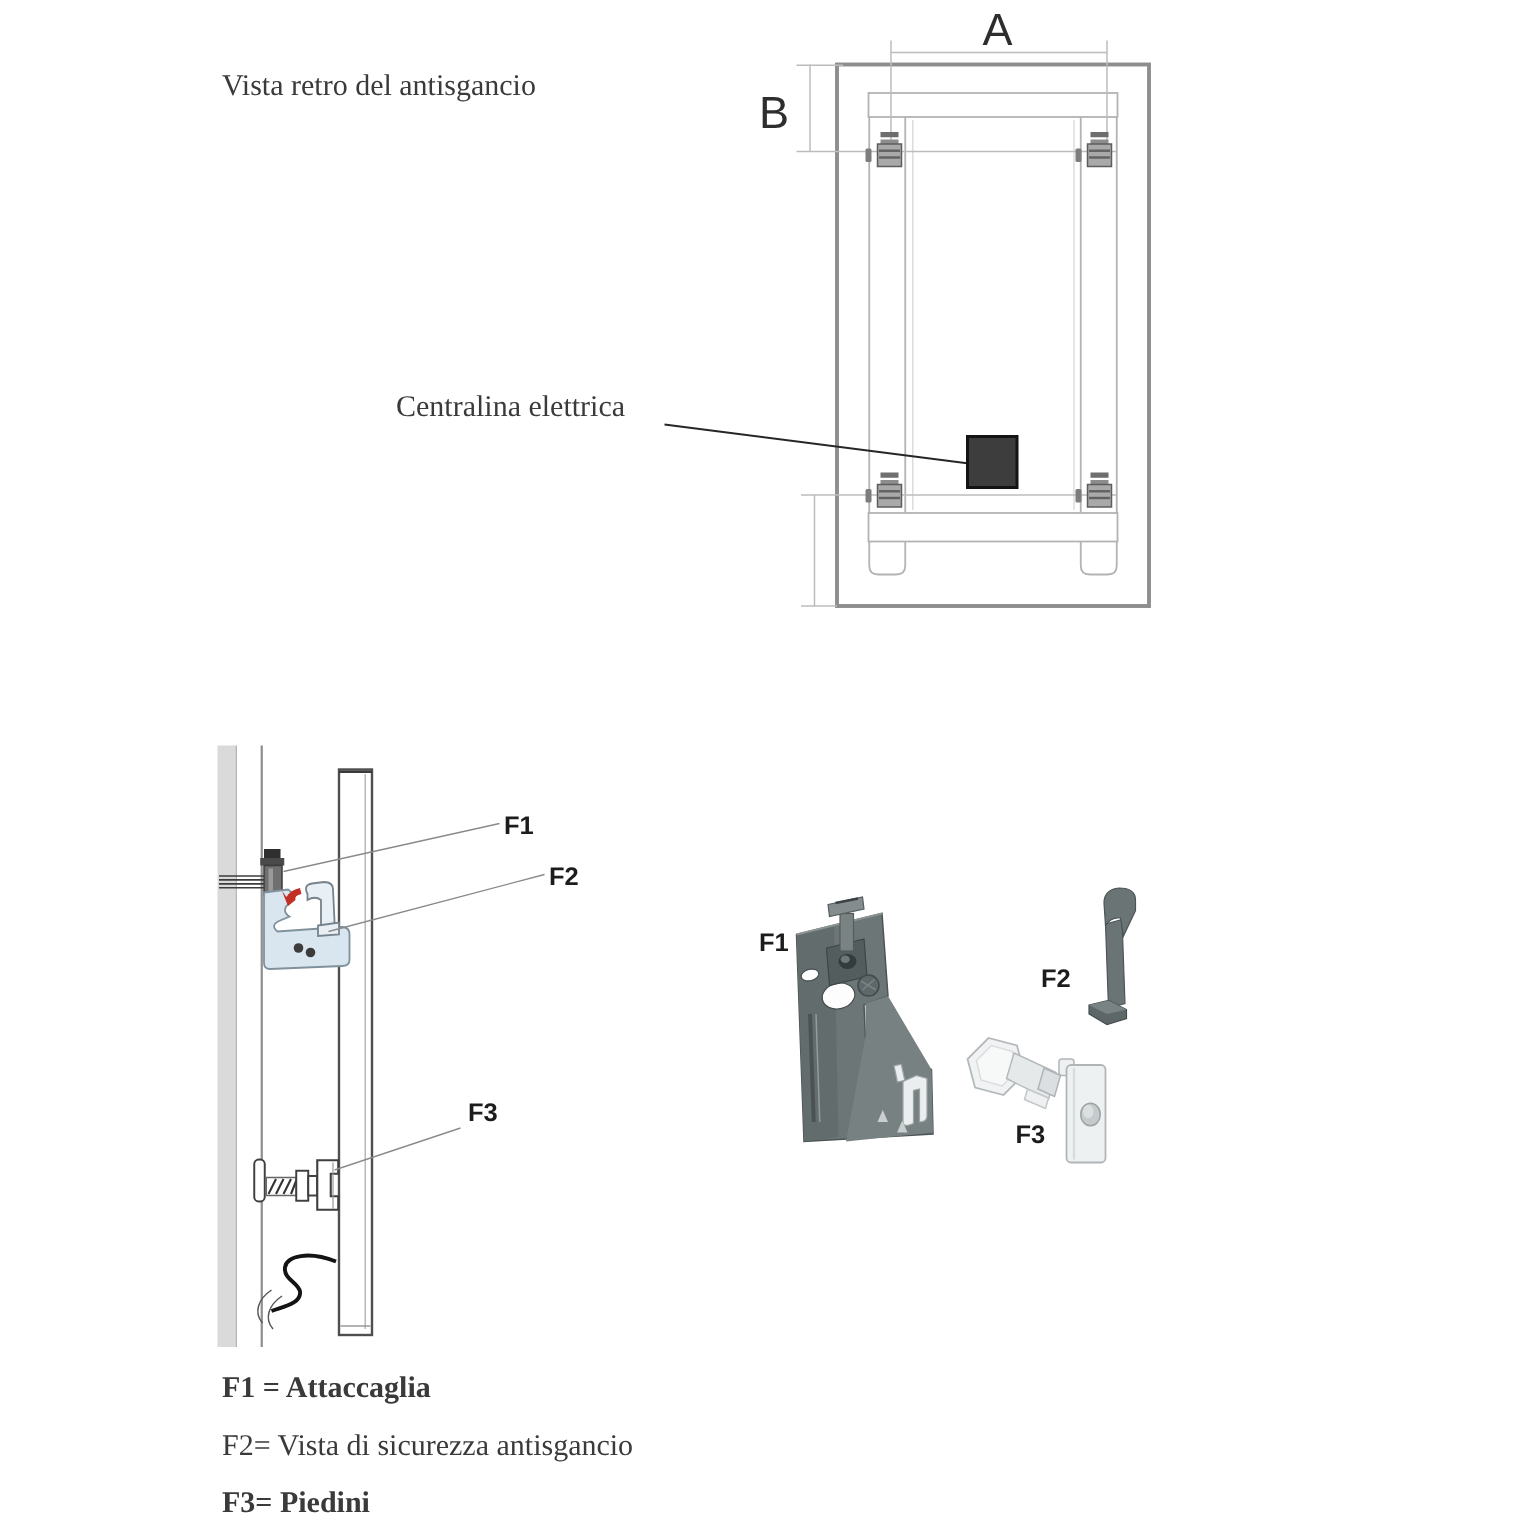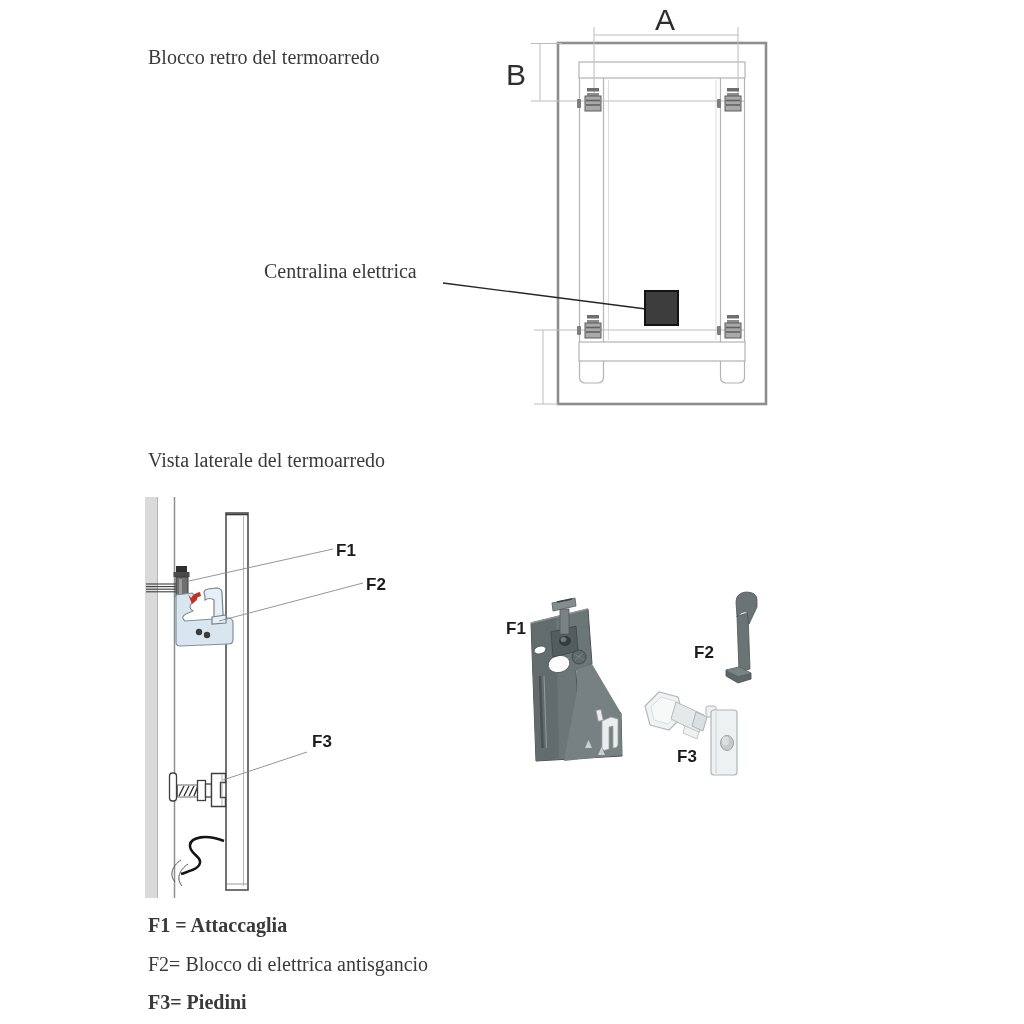--- a/index.html
+++ b/index.html
@@ -12,25 +12,24 @@
   .dimlabel{font-family:"Liberation Sans","DejaVu Sans",sans-serif;font-size:30px;fill:#2e2e2e;}
   .flabel{font-family:"Liberation Sans","DejaVu Sans",sans-serif;font-size:17px;font-weight:bold;fill:#1c1c1c;}
   .thin{stroke:#bcbcbc;stroke-width:1;}
   .struct{stroke:#b3b3b3;stroke-width:1.2;fill:none;}
 </style>
 </head>
 <body>
 
 <div class="page">
 
-  <div class="serif-text" style="left:148px;top:46px;">Blocco retro del termoarredo</div>
+  <div class="serif-text" style="left:148px;top:46px;">Vista retro del antisgancio</div>
 
   <div class="serif-text" style="left:264px;top:260px;">Centralina elettrica</div>
 
-  <div class="serif-text" style="left:148px;top:449px;">Vista laterale del termoarredo</div>
 
   <svg class="abs" style="left:430px;top:0px;" width="370" height="430" viewBox="430 0 370 430">
     <defs>
       <g id="clip">
         <rect x="10" y="0" width="12" height="3.5" fill="#6e6e6e"></rect>
         <rect x="10" y="5" width="12" height="3" fill="#8d8d8d"></rect>
         <rect x="0" y="11" width="4" height="9" rx="1" fill="#7d7d7d"></rect>
         <rect x="8" y="8" width="16" height="15" fill="#a9a9a9" stroke="#5d5d5d" stroke-width="1"></rect>
         <line x1="9" y1="12.5" x2="23" y2="12.5" stroke="#616161" stroke-width="1.6"></line>
         <line x1="9" y1="17" x2="23" y2="17" stroke="#616161" stroke-width="1.6"></line>
@@ -185,16 +184,16 @@
       <ellipse cx="727" cy="743" rx="6.5" ry="7.5" fill="#c5cbcd" stroke="#9da3a5" stroke-width="1"></ellipse>
       <ellipse cx="725.5" cy="741" rx="3.5" ry="4.5" fill="#dadfe0"></ellipse>
     </g>
 
     <text x="506" y="634" class="flabel">F1</text>
     <text x="694" y="658" class="flabel">F2</text>
     <text x="677" y="762" class="flabel">F3</text>
   </svg>
 
   <div class="serif-text" style="left:148px;top:914px;font-weight:bold;">F1 = Attaccaglia</div>
-  <div class="serif-text" style="left:148px;top:953px;">F2= Blocco di elettrica antisgancio</div>
+  <div class="serif-text" style="left:148px;top:953px;">F2= Vista di sicurezza antisgancio</div>
   <div class="serif-text" style="left:148px;top:991px;font-weight:bold;">F3= Piedini</div>
 
 </div>
 
 </body></html>

